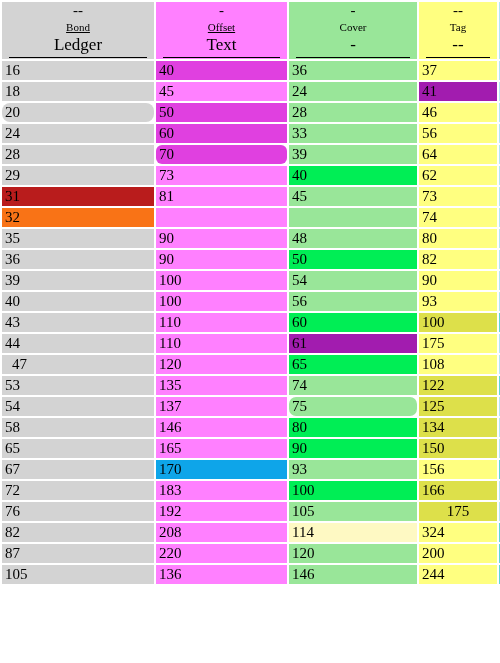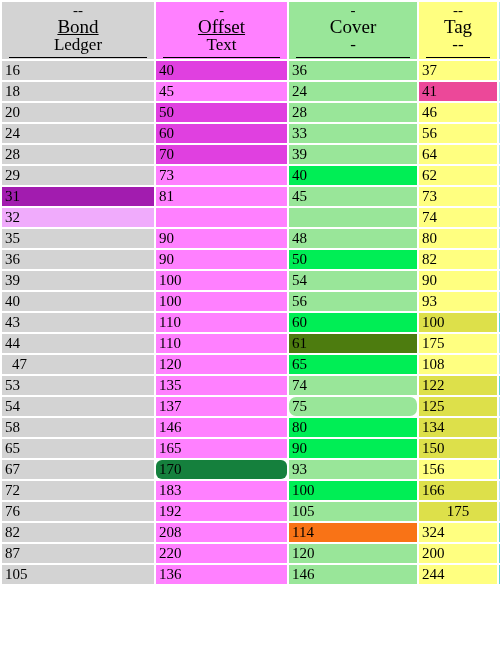--- a/index.html
+++ b/index.html
@@ -24,21 +24,21 @@
     font-weight:normal;
     white-space:nowrap;
     overflow:hidden;
   }
   thead th{
     text-align:center;
     vertical-align:bottom;
     padding-bottom:2px;
   }
   .hdr-dash{display:block;line-height:15px;font-size:15px;}
-  .hdr-name{display:block;line-height:18px;font-size:19px;text-decoration:underline;}
+  .hdr-name{display:block;line-height:18px;font-size:11px;text-decoration:underline;}
   .hdr-name.nound{text-decoration:none;}
   .hdr-sub{display:block;line-height:18px;font-size:17px;}
   .hdr-rule{
     display:block;height:0;border-bottom:1.5px solid #000;
     margin:3px 4px 0 4px;
   }
   tbody td{text-align:left;}
   
   col.c-bond{width:152px;}
   col.c-offset{width:131px;}
@@ -91,60 +91,60 @@
         <td style="background: rgb(211, 211, 211);">16</td>
         <td style="background: rgb(224, 64, 224);">40</td>
         <td style="background: rgb(153, 230, 153);">36</td>
         <td style="background: rgb(255, 255, 128);">37</td>
         <td style="background: rgb(179, 230, 245);">33</td>
       </tr>
       <tr>
         <td style="background: rgb(211, 211, 211);">18</td>
         <td style="background: rgb(255, 128, 255);">45</td>
         <td style="background: rgb(153, 230, 153);">24</td>
-        <td style="background: #ec4899;">41</td>
+        <td style="background: #a21caf;">41</td>
         <td style="background: rgb(179, 230, 245);">37</td>
       </tr>
       <tr>
-        <td style="background: rgb(211, 211, 211);">20</td>
+        <td style="background: rgb(211, 211, 211); border-radius: 8px;">20</td>
         <td style="background: rgb(224, 64, 224);">50</td>
         <td style="background: rgb(153, 230, 153);">28</td>
         <td style="background: rgb(255, 255, 128);">46</td>
         <td style="background: rgb(179, 230, 245);">42</td>
       </tr>
       <tr>
         <td style="background: rgb(211, 211, 211);">24</td>
         <td style="background: rgb(224, 64, 224);">60</td>
         <td style="background: rgb(153, 230, 153);">33</td>
         <td style="background: rgb(255, 255, 128);">56</td>
         <td style="background: rgb(179, 230, 245);">50</td>
       </tr>
       <tr>
         <td style="background: rgb(211, 211, 211);">28</td>
-        <td style="background: rgb(224, 64, 224);">70</td>
+        <td style="background: rgb(224, 64, 224); border-radius: 6px;">70</td>
         <td style="background: rgb(153, 230, 153);">39</td>
         <td style="background: rgb(255, 255, 128);">64</td>
         <td style="background: rgb(179, 230, 245);">58</td>
       </tr>
       <tr>
         <td style="background: rgb(211, 211, 211);">29</td>
         <td style="background: rgb(255, 128, 255);">73</td>
         <td style="background: rgb(0, 238, 85);">40</td>
         <td style="background: rgb(255, 255, 128);">62</td>
         <td style="background: rgb(179, 230, 245);">60</td>
       </tr>
       <tr>
-        <td style="background: #a21caf;">31</td>
+        <td style="background: #b91c1c;">31</td>
         <td style="background: rgb(255, 128, 255);">81</td>
         <td style="background: rgb(153, 230, 153);">45</td>
         <td style="background: rgb(255, 255, 128);">73</td>
         <td style="background: rgb(179, 230, 245);">66</td>
       </tr>
       <tr>
-        <td style="background: #f0abfc;">32</td>
+        <td style="background: #f97316;">32</td>
         <td style="background: rgb(255, 128, 255);">&nbsp;</td>
         <td style="background: rgb(153, 230, 153);">&nbsp;</td>
         <td style="background: rgb(255, 255, 128);">74</td>
         <td style="background: rgb(179, 230, 245);">67</td>
       </tr>
       <tr>
         <td style="background: rgb(211, 211, 211);">35</td>
         <td style="background: rgb(255, 128, 255);">90</td>
         <td style="background: rgb(153, 230, 153);">48</td>
         <td style="background: rgb(255, 255, 128);">80</td>
@@ -174,21 +174,21 @@
       <tr>
         <td style="background: rgb(211, 211, 211);">43</td>
         <td style="background: rgb(255, 128, 255);">110</td>
         <td style="background: rgb(0, 238, 85);">60</td>
         <td style="background: rgb(221, 224, 74);">100</td>
         <td style="background: rgb(95, 214, 214);">90</td>
       </tr>
       <tr>
         <td style="background: rgb(211, 211, 211);">44</td>
         <td style="background: rgb(255, 128, 255);">110</td>
-        <td style="background: #4d7c0f;">61</td>
+        <td style="background: #a21caf;">61</td>
         <td style="background: rgb(255, 255, 128);">175</td>
         <td style="background: rgb(179, 230, 245);">92</td>
       </tr>
       <tr>
         <td style="background: rgb(211, 211, 211); padding-left: 10px;">47</td>
         <td style="background: rgb(255, 128, 255);">120</td>
         <td style="background: rgb(0, 238, 85);">65</td>
         <td style="background: rgb(255, 255, 128);">108</td>
         <td style="background: rgb(179, 230, 245);">97</td>
       </tr>
@@ -215,21 +215,21 @@
       </tr>
       <tr>
         <td style="background: rgb(211, 211, 211);">65</td>
         <td style="background: rgb(255, 128, 255);">165</td>
         <td style="background: rgb(0, 238, 85);">90</td>
         <td style="background: rgb(221, 224, 74);">150</td>
         <td style="background: rgb(179, 230, 245);">135</td>
       </tr>
       <tr>
         <td style="background: rgb(211, 211, 211);">67</td>
-        <td style="background: #15803d; border-radius: 6px;">170</td>
+        <td style="background: #0ea5e9;">170</td>
         <td style="background: rgb(153, 230, 153);">93</td>
         <td style="background: rgb(255, 255, 128);">156</td>
         <td style="background: rgb(95, 214, 214);">140</td>
       </tr>
       <tr>
         <td style="background: rgb(211, 211, 211);">72</td>
         <td style="background: rgb(255, 128, 255);">183</td>
         <td style="background: rgb(0, 238, 85);">100</td>
         <td style="background: rgb(221, 224, 74);">166</td>
         <td style="background: rgb(179, 230, 245);">150</td>
@@ -237,21 +237,21 @@
       <tr>
         <td style="background: rgb(211, 211, 211);">76</td>
         <td style="background: rgb(255, 128, 255);">192</td>
         <td style="background: rgb(153, 230, 153);">105</td>
         <td style="background: rgb(221, 224, 74); text-align: center;">175</td>
         <td style="background: rgb(179, 230, 245);">158</td>
       </tr>
       <tr>
         <td style="background: rgb(211, 211, 211);">82</td>
         <td style="background: rgb(255, 128, 255);">208</td>
-        <td style="background: #f97316;">114</td>
+        <td style="background: #fef9c3;">114</td>
         <td style="background: rgb(255, 255, 128);">324</td>
         <td style="background: rgb(95, 214, 214);">170</td>
       </tr>
       <tr>
         <td style="background: rgb(211, 211, 211);">87</td>
         <td style="background: rgb(255, 128, 255);">220</td>
         <td style="background: rgb(153, 230, 153);">120</td>
         <td style="background: rgb(255, 255, 128);">200</td>
         <td style="background: rgb(95, 214, 214);">180</td>
       </tr>

